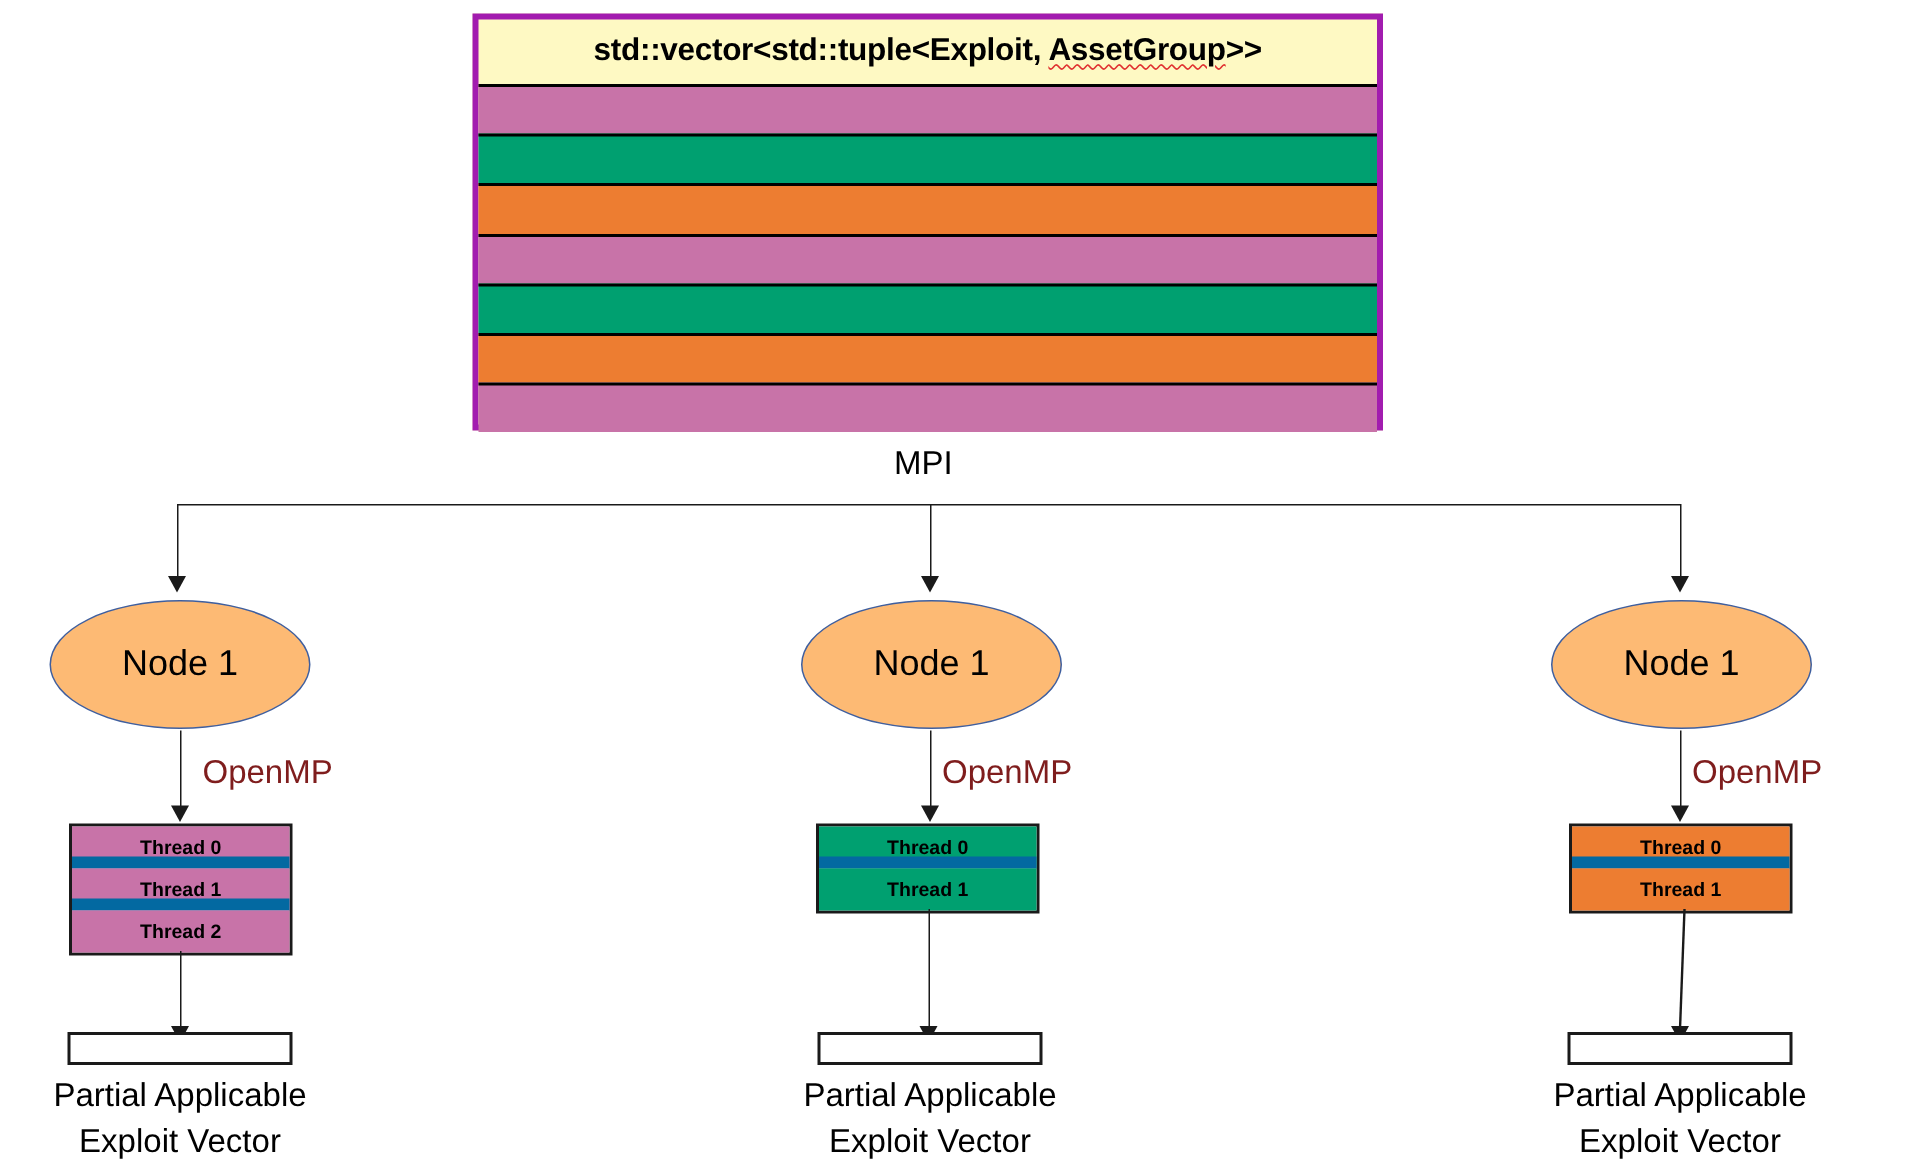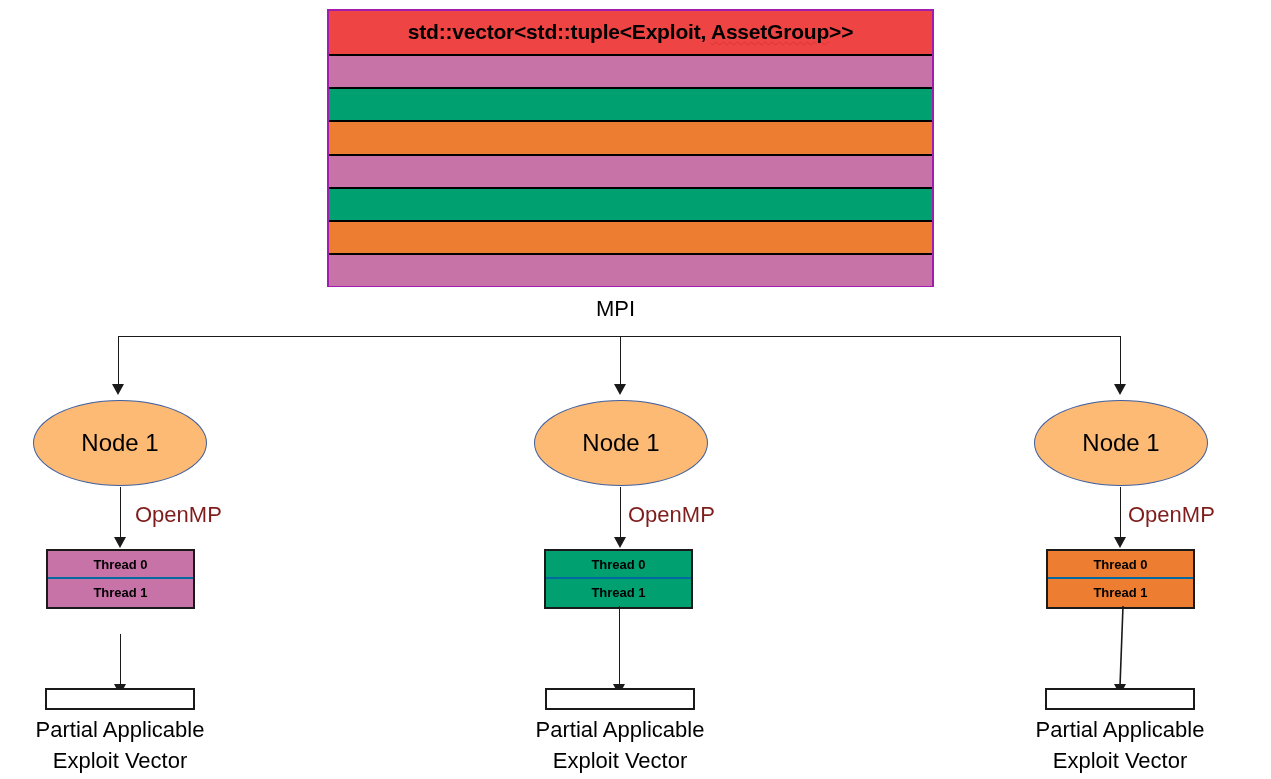--- a/index.html
+++ b/index.html
@@ -15,27 +15,27 @@
     position: relative;
     width: 1271px;
     height: 779px;
     background: #ffffff;
     overflow: hidden;
   }
 
   
   .vector-box {
     position: absolute;
-    left: 327px;
+    left: 315px;
     top: 9px;
     width: 607px;
     height: 278px;
-    border: 2px solid #a21caf;
-    box-sizing: border-box;
-    background: #ef4444;
+    border: 4px solid #a21caf;
+    box-sizing: border-box;
+    background: #fef9c3;
   }
   .vector-title {
     position: absolute;
     left: 0;
     top: 0;
     width: 100%;
     height: 41px;
     line-height: 41px;
     text-align: center;
     font-size: 21px;
@@ -123,21 +123,21 @@
     border: 2px solid #1a1a1a;
     box-sizing: border-box;
   }
   .thread-cell {
     height: 28px;
     line-height: 28px;
     text-align: center;
     font-size: 13px;
     font-weight: bold;
     color: #000000;
-    border-bottom: 2px solid #0369a1;
+    border-bottom: 8px solid #0369a1;
     box-sizing: border-box;
   }
   .thread-cell:last-child {
     border-bottom: none;
   }
 
   
   .output-box {
     position: absolute;
     width: 150px;
@@ -191,20 +191,21 @@
   <div class="node-ellipse" style="left:33px; top:400px;">
     <span>Node 1</span>
   </div>
   <div class="label-openmp" style="left:135px; top:502px;">OpenMP</div>
   <div class="vline" style="left:120px; top:487px; height:52px;"></div>
   <div class="arrowhead" style="left:114px; top:537px;"></div>
 
   <div class="thread-stack" id="thread-stack-0" style="left:46px; top:549px; width:149px;">
       <div class="thread-cell" style="background: rgb(200, 115, 168);">Thread 0</div>
       <div class="thread-cell" style="background: rgb(200, 115, 168);">Thread 1</div>
+      <div class="thread-cell" style="background: rgb(200, 115, 168);">Thread 2</div>
     </div>
 
   <div class="vline" style="left:120px; top:634px; height:53px;"></div>
   <div class="arrowhead" style="left:114px; top:684px;"></div>
 
   <div class="output-box" style="left:45px; top:688px;"></div>
   <div class="output-caption" style="left:-30px; top:714px;">
     <div>Partial Applicable</div>
     <div>Exploit Vector</div>
   </div>

